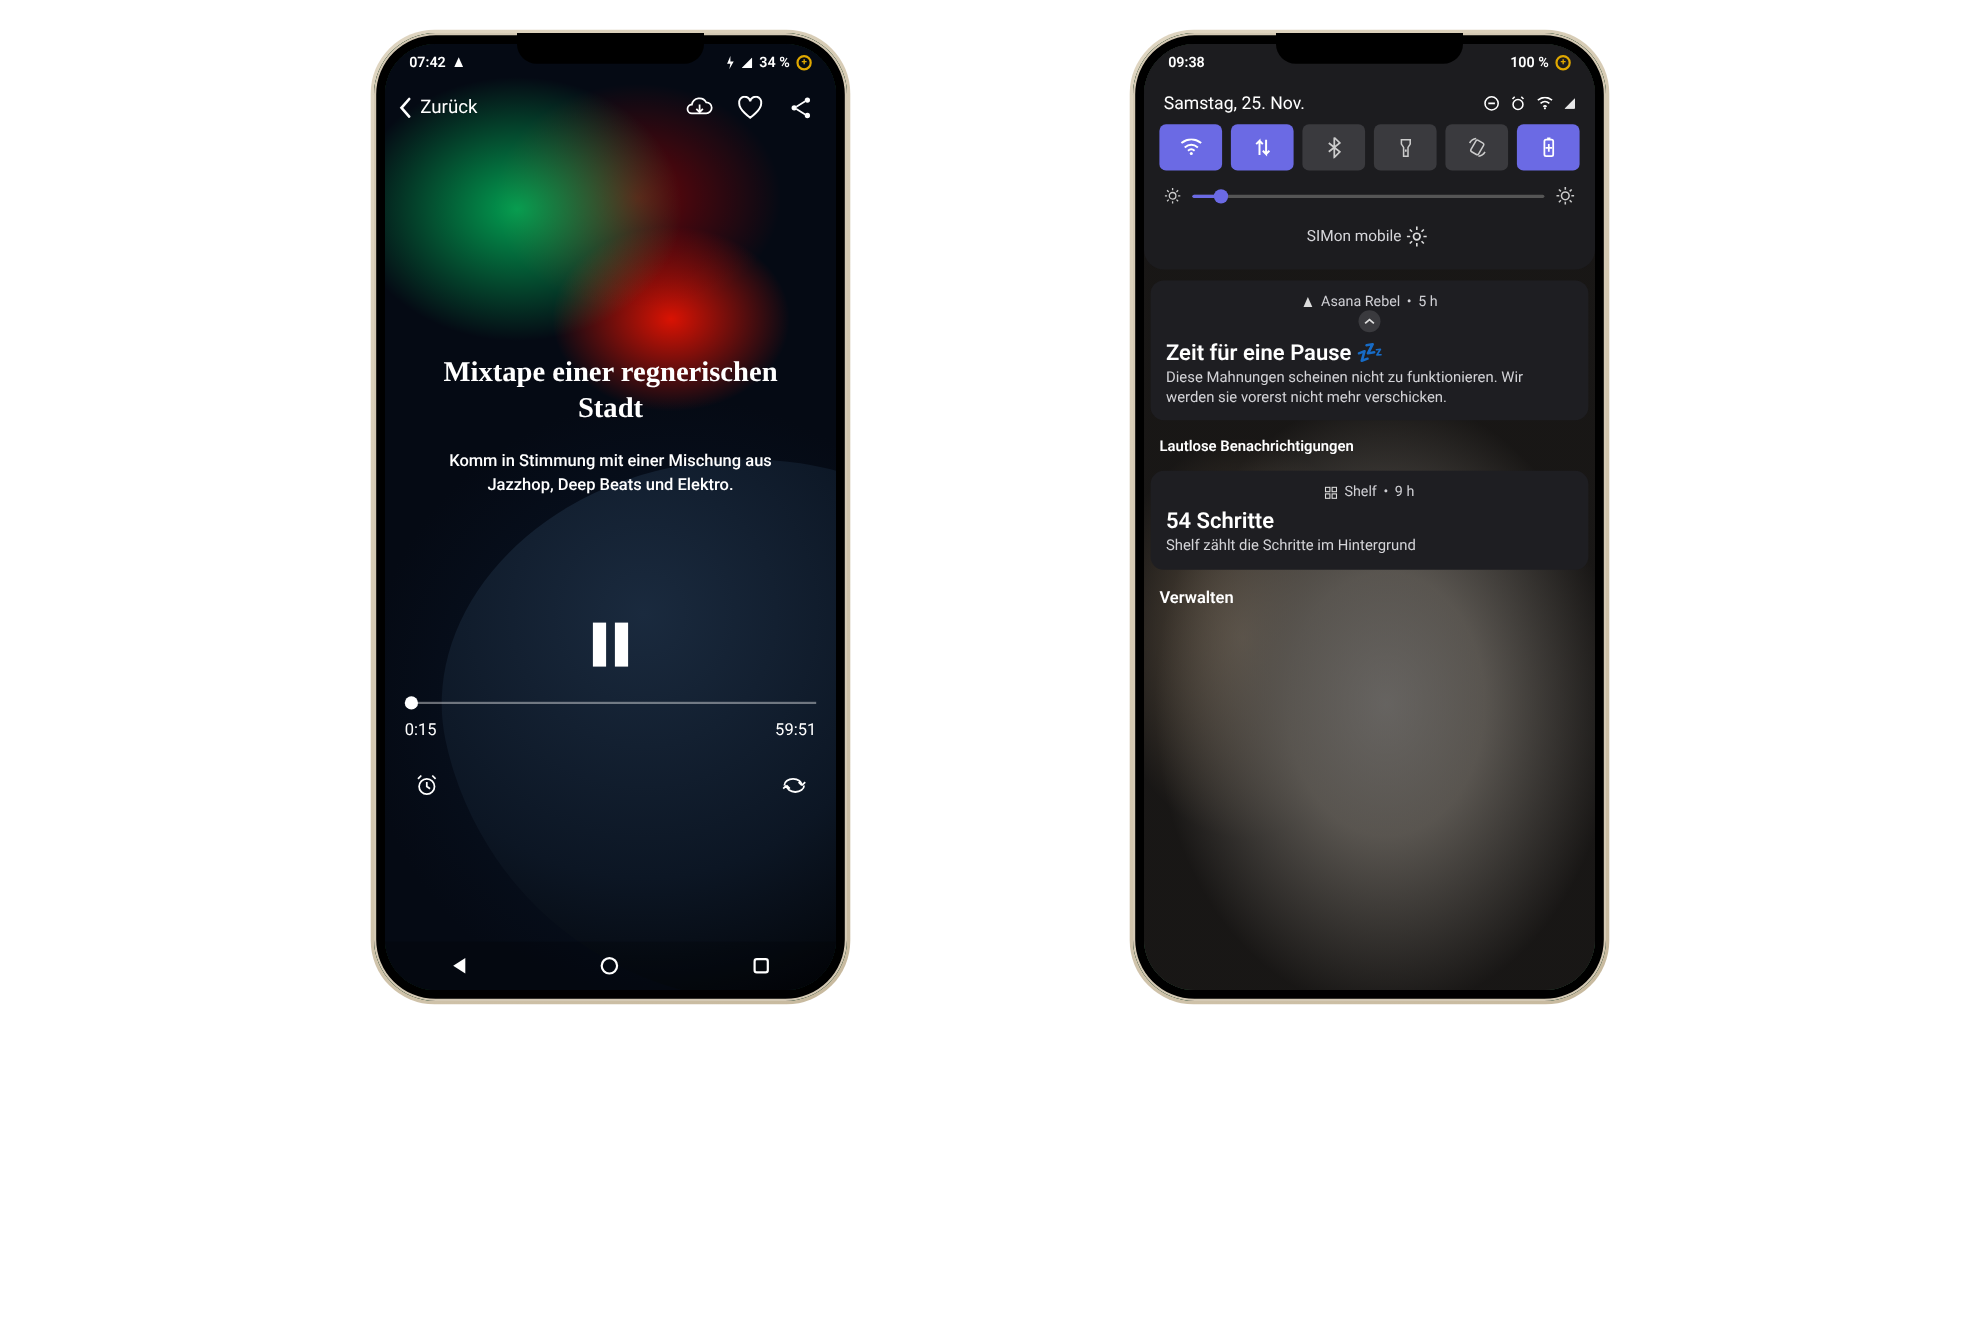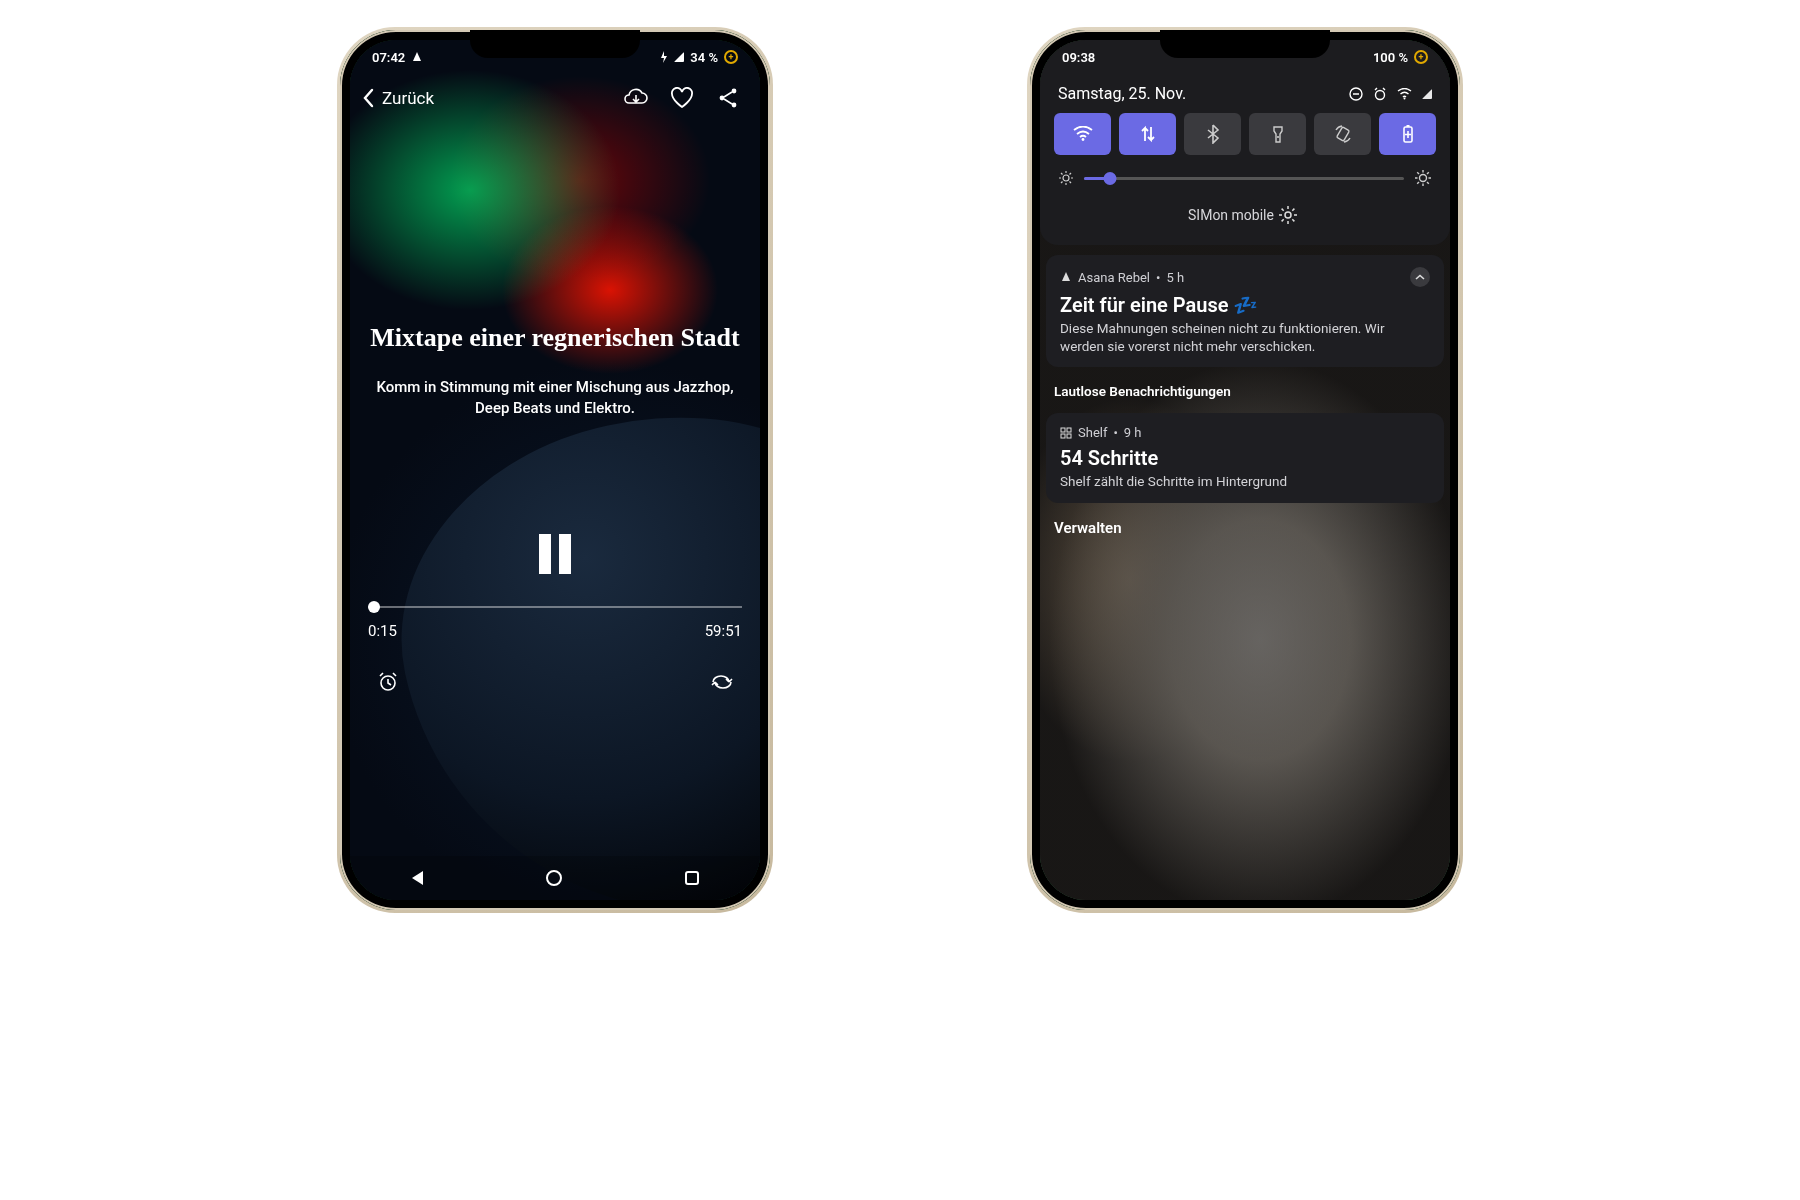--- a/index.html
+++ b/index.html
@@ -85,21 +85,21 @@
     border-radius: 50% 50% 15% 60% / 40% 35% 55% 60%;
     transform: rotate(-12deg);
   }
   .p1-content { position:relative; z-index:10; height:100%; display:flex; flex-direction:column; }
   .p1-topbar {
     display:flex; justify-content:space-between; padding: 10px 18px 0 12px;
   }
   .p1-back { display:flex; align-items:center; gap:8px; font-size:17px; }
   .icon-btn { width:28px; height:28px; display:flex; align-items:center; justify-content:center; }
   .p1-topright { display:flex; align-items:center; gap:18px; }
-  .p1-middle { flex:0 0 auto; margin-top:210px; text-align:center; padding:0 12px; }
+  .p1-middle { flex:0 0 auto; margin-top:210px; text-align:center; padding:0 44px; }
   .p1-title { font-size:26px; font-weight:700; line-height:1.25; font-family: Georgia, "Times New Roman", serif; }
   .p1-sub { margin-top:22px; font-size:15px; font-weight:500; line-height:1.4; }
   .p1-pause { margin:115px auto 0; display:flex; gap:8px; justify-content:center; }
   .p1-pause div { width:12px; height:40px; background:#fff; }
   .p1-progress { position:relative; margin:32px 18px 0 18px; }
   .p1-track { height:2px; background: rgba(255,255,255,0.4); }
   .p1-thumb { position:absolute; left:0; top:-5px; width:12px; height:12px; border-radius:50%; background:#fff; }
   .p1-times { display:flex; justify-content:space-between; padding:0 18px; margin-top:14px; font-size:15px; }
   .p1-bottom { display:flex; justify-content:space-between; padding: 28px 24px 0; }
   .navbar {
@@ -137,21 +137,21 @@
   .brightness { display:flex; align-items:center; gap:10px; padding:14px 18px 0; }
   .b-track { flex:1; height:3px; background:#555; position:relative; border-radius:2px; }
   .b-fill { position:absolute; left:0; top:0; height:100%; width:8%; background:#6b6ae4; border-radius:2px; }
   .b-thumb { position:absolute; left:8%; top:-5px; width:13px; height:13px; border-radius:50%; background:#6b6ae4; transform:translateX(-50%);}
   .carrier-row { display:flex; justify-content:center; align-items:center; padding:14px 18px 6px; font-size:14px; color:#d6d6da; }
   .notif {
     position:relative; z-index:5;
     background:#1e1e22; margin:10px 6px 0 6px; border-radius:12px;
     padding:12px 14px; font-size:14px;
   }
-  .notif .nhead { display:flex; justify-content:space-between; align-items:center; font-size:13px; color:#cfcfd4;}
+  .notif .nhead { display:flex; justify-content:space-between; align-items:center; font-size:13px; color:#cfcfd4;flex-direction:column;}
   .notif .nhead-left { display:flex; align-items:center; gap:6px; }
   .notif h4 { font-size:20px; font-weight:600; margin-top:6px; }
   .notif p { font-size:13.5px; color:#d3d3d7; margin-top:2px; line-height:1.35; }
   .section-label { position:relative; z-index:5; font-size:13.5px; font-weight:600; padding:16px 14px 4px; color:#fff;}
   .manage { position:relative; z-index:5; font-size:15px; font-weight:600; padding:16px 14px; }
   .chevron-circ { width:20px; height:20px; border-radius:50%; background:#3a3a3e; display:flex;align-items:center;justify-content:center; }
   svg { display:block; }
 </style>
 </head>
 <body>

